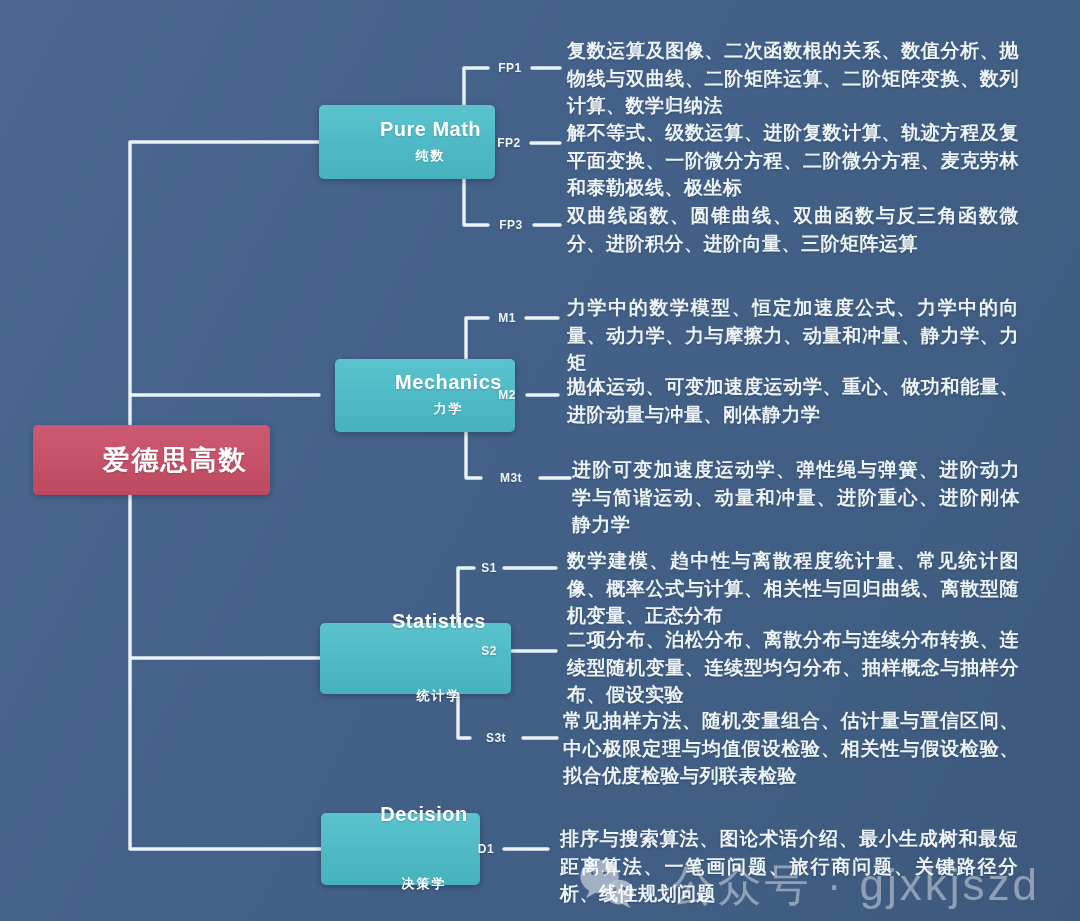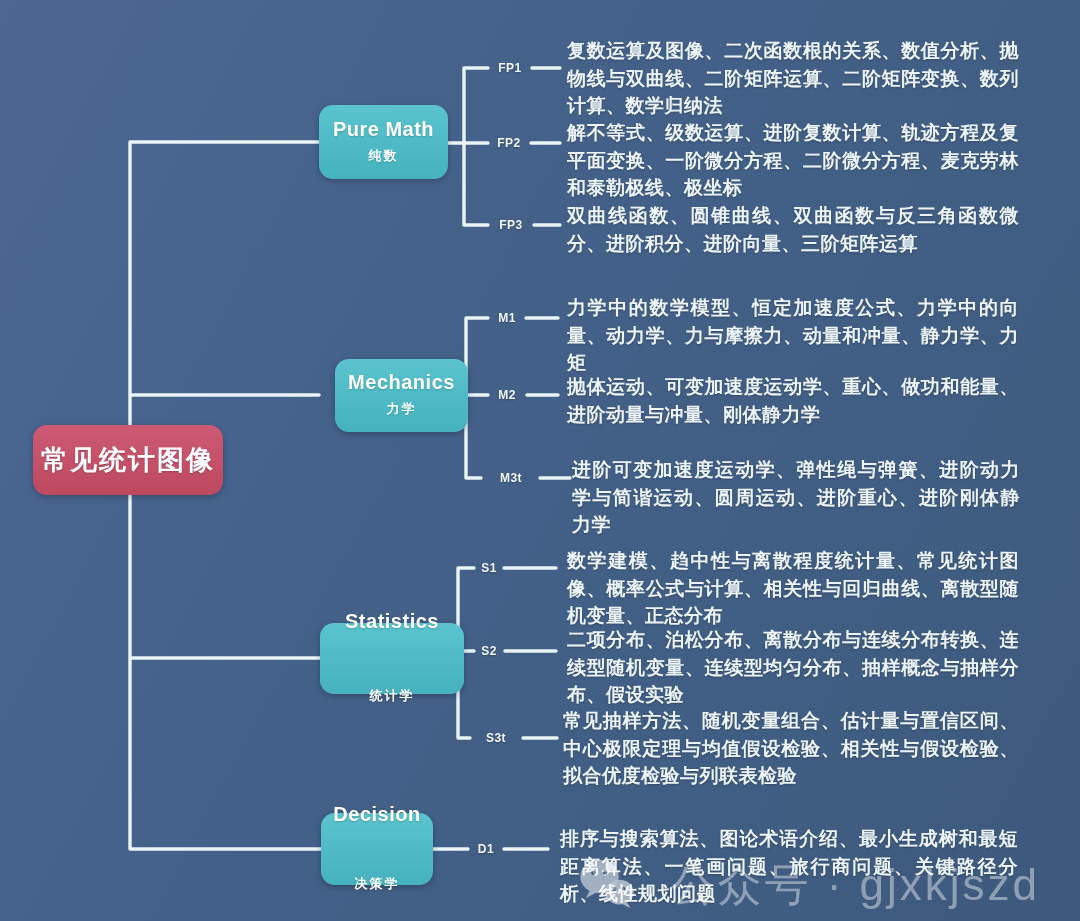--- a/index.html
+++ b/index.html
@@ -7,22 +7,23 @@
     position:relative;
     width:1080px;height:921px;
     overflow:hidden;
     background:linear-gradient(118deg,#4c6892 0%,#44618a 40%,#3d5a7d 100%);
     font-family:"Liberation Sans","DejaVu Sans",sans-serif;
   }
   svg.connectors{position:absolute;left:0;top:0;z-index:1;}
   .node{
     position:absolute;z-index:2;
     display:flex;flex-direction:column;align-items:center;justify-content:center;
-    border-radius:14px;color:#fff;text-align:center;
+    border-radius:5px;color:#fff;text-align:center;
     box-shadow:0 2px 6px rgba(0,0,0,.25);
+    padding-left:47px;
   }
   .root{
     left:33px;top:425px;width:190px;height:70px;
     background:linear-gradient(180deg,#cd5a74,#bd4960);
     font-size:27px;font-weight:bold;letter-spacing:2px;
     text-shadow:0 1px 2px rgba(0,0,0,.2);
   }
   .branch{
     background:linear-gradient(180deg,#5ac3ce,#45b2be);
     text-shadow:0 1px 2px rgba(0,0,0,.18);
@@ -67,21 +68,21 @@
       <path d="M448,143 L464,143 M464,68 L464,225 M464,68 L488,68 M532,68 L560,68 M464,143 L488,143 M531,143 L560,143 M464,225 L488,225 M534,225 L560,225"></path>
 
       <path d="M452,395 L466,395 M466,318 L466,478 M466,318 L488,318 M526,318 L558,318 M466,395 L488,395 M527,395 L558,395 M466,478 L481,478 M540,478 L570,478"></path>
 
       <path d="M440,659 L458,659 M458,568 L458,738 M458,568 L474,568 M504,568 L556,568 M458,651 L474,651 M505,651 L556,651 M458,738 L470,738 M523,738 L557,738"></path>
 
       <path d="M433,849 L468,849 M504,849 L548,849"></path>
     </g>
   </svg>
 
-  <div class="node root">常见统计图像</div>
+  <div class="node root">爱德思高数</div>
 
   <div class="node branch b-pure">
     <div class="en">Pure Math</div>
     <div class="zh">纯数</div>
   </div>
   <div class="node branch b-mech">
     <div class="en">Mechanics</div>
     <div class="zh">力学</div>
   </div>
   <div class="node branch b-stat">
@@ -102,21 +103,21 @@
   <div class="code" style="left:489px;top:568px">S1</div>
   <div class="code" style="left:489px;top:651px">S2</div>
   <div class="code" style="left:496px;top:738px">S3t</div>
   <div class="code" style="left:486px;top:849px">D1</div>
 
   <div class="topics" style="left:567px;top:37px;width:452px">复数运算及图像、二次函数根的关系、数值分析、抛物线与双曲线、二阶矩阵运算、二阶矩阵变换、数列计算、数学归纳法</div>
   <div class="topics" style="left:567px;top:119px;width:452px">解不等式、级数运算、进阶复数计算、轨迹方程及复平面变换、一阶微分方程、二阶微分方程、麦克劳林和泰勒极线、极坐标</div>
   <div class="topics" style="left:567px;top:202px;width:452px">双曲线函数、圆锥曲线、双曲函数与反三角函数微分、进阶积分、进阶向量、三阶矩阵运算</div>
   <div class="topics" style="left:567px;top:294px;width:452px">力学中的数学模型、恒定加速度公式、力学中的向量、动力学、力与摩擦力、动量和冲量、静力学、力矩</div>
   <div class="topics" style="left:567px;top:373px;width:452px">抛体运动、可变加速度运动学、重心、做功和能量、进阶动量与冲量、刚体静力学</div>
-  <div class="topics" style="left:572px;top:456px;width:448px">进阶可变加速度运动学、弹性绳与弹簧、进阶动力学与简谐运动、圆周运动、进阶重心、进阶刚体静力学</div>
+  <div class="topics" style="left:572px;top:456px;width:448px">进阶可变加速度运动学、弹性绳与弹簧、进阶动力学与简谐运动、动量和冲量、进阶重心、进阶刚体静力学</div>
   <div class="topics" style="left:567px;top:547px;width:452px">数学建模、趋中性与离散程度统计量、常见统计图像、概率公式与计算、相关性与回归曲线、离散型随机变量、正态分布</div>
   <div class="topics" style="left:567px;top:626px;width:452px">二项分布、泊松分布、离散分布与连续分布转换、连续型随机变量、连续型均匀分布、抽样概念与抽样分布、假设实验</div>
   <div class="topics" style="left:563px;top:707px;width:456px">常见抽样方法、随机变量组合、估计量与置信区间、中心极限定理与均值假设检验、相关性与假设检验、拟合优度检验与列联表检验</div>
   <div class="topics" style="left:560px;top:825px;width:458px">排序与搜索算法、图论术语介绍、最小生成树和最短距离算法、一笔画问题、旅行商问题、关键路径分析、线性规划问题</div>
 
   <div class="watermark">
     <svg class="wm-icon" width="62" height="56" viewBox="0 0 100 90">
       <ellipse cx="38" cy="33" rx="31" ry="27" fill="rgba(255,255,255,0.85)"></ellipse>
       <path d="M22,56 L16,68 L32,59 Z" fill="rgba(255,255,255,0.85)"></path>
       <circle cx="28" cy="27" r="3.6" fill="#44618a"></circle>

